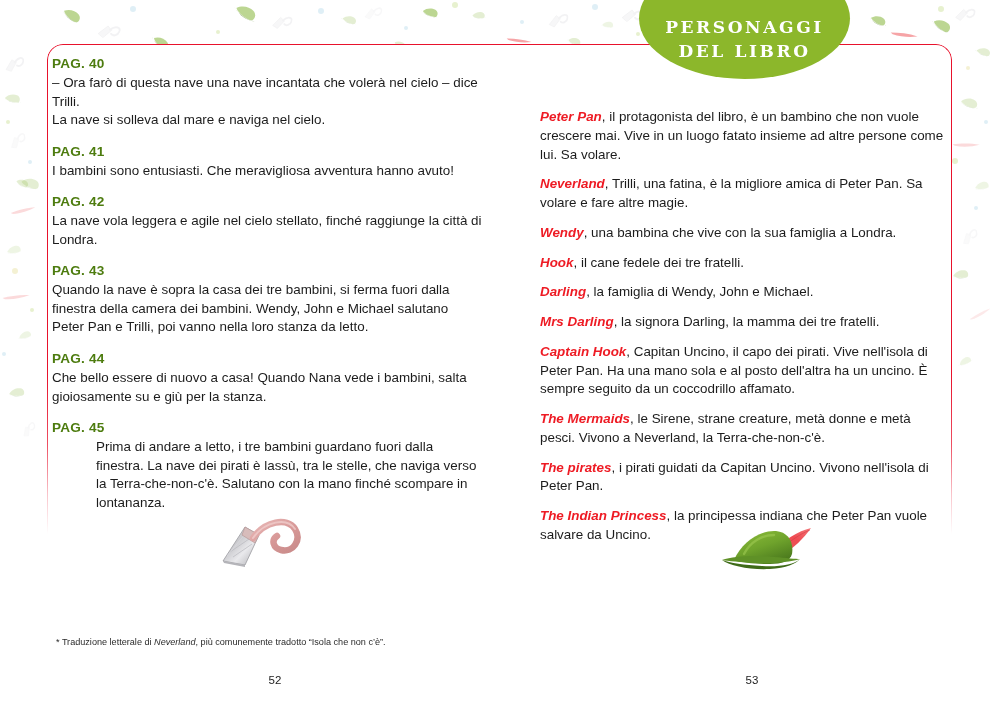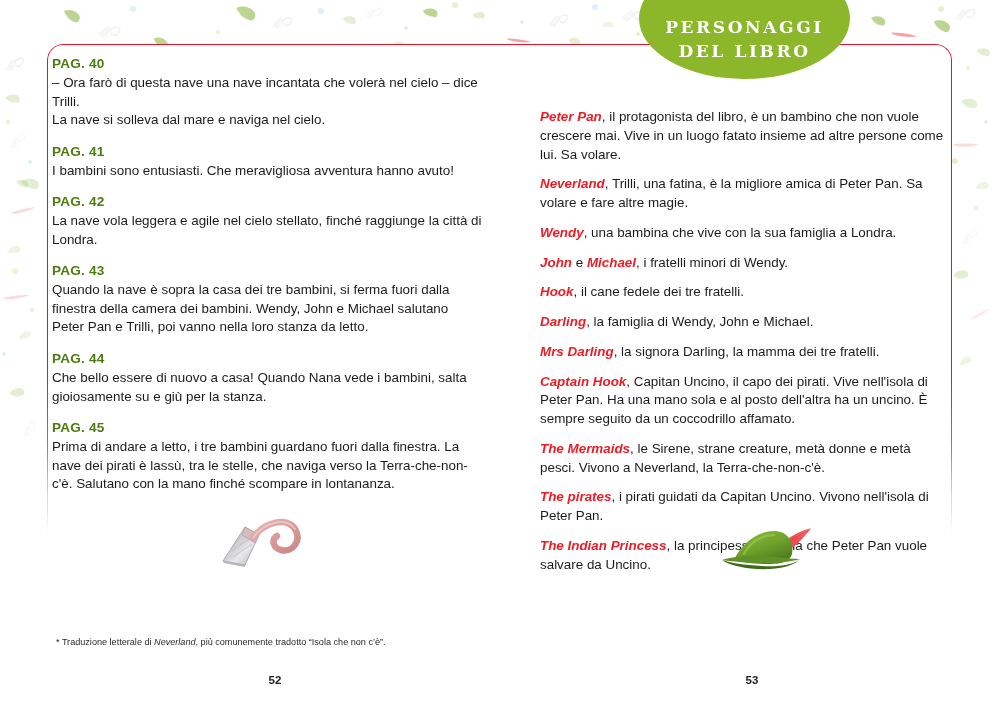--- a/index.html
+++ b/index.html
@@ -132,21 +132,21 @@
     letter-spacing: .2px;
     margin: 4px 0 1px 0;
     line-height: 1.25;
   }
   .pag-body {
     color: #1c1c1c;
     font-size: 13.4px;
     line-height: 1.385;
     margin: 0 0 14px 0;
   }
-  .pag-body:last-child { margin-bottom: 0; }
+  .pag-body:last-child { margin-bottom: 0; margin-left: 44px; }
 
   .char-entry {
     color: #1c1c1c;
     font-size: 13.4px;
     line-height: 1.4;
     margin: 0 0 11px 0;
   }
   .char-entry:last-child { margin-bottom: 0; }
   .char-name {
     color: #ee1b24;
@@ -169,21 +169,21 @@
     white-space: nowrap;
   }
   .footnote i { font-style: italic; }
 
   .folio {
     position: absolute;
     top: 674px;
     width: 40px;
     text-align: center;
     font-size: 11.5px;
-    font-weight: 700;
+    font-weight: 400;
     color: #1c1c1c;
   }
   .folio-left  { left: 255px; }
   .folio-right { left: 732px; }
 </style>
 </head>
 <body>
 
 <div id="page">
 
@@ -483,21 +483,20 @@
       <div class="pag-head">PAG. 44</div>
       <div class="pag-body">Che bello essere di nuovo a casa! Quando Nana vede i bambini, salta gioiosamente su e giù per la stanza.</div>
       <div class="pag-head">PAG. 45</div>
       <div class="pag-body">Prima di andare a letto, i tre bambini guardano fuori dalla finestra. La nave dei pirati è lassù, tra le stelle, che naviga verso la Terra-che-non-c'è. Salutano con la mano finché scompare in lontananza.</div>
     </div>
 
   <div class="col col-right" id="right-col">
       <div class="char-entry"><span class="char-name">Peter Pan</span><span>, il protagonista del libro, è un bambino che non vuole crescere mai. Vive in un luogo fatato insieme ad altre persone come lui. Sa volare.</span></div>
       <div class="char-entry"><span class="char-name">Neverland</span><span>, Trilli, una fatina, è la migliore amica di Peter Pan. Sa volare e fare altre magie.</span></div>
       <div class="char-entry"><span class="char-name">Wendy</span><span>, una bambina che vive con la sua famiglia a Londra.</span></div>
-      <div class="char-entry"><span class=""><span class="char-name">John</span><span> e </span><span class="char-name">Michael</span></span><span>, i fratelli minori di Wendy.</span></div>
       <div class="char-entry"><span class="char-name">Hook</span><span>, il cane fedele dei tre fratelli.</span></div>
       <div class="char-entry"><span class="char-name">Darling</span><span>, la famiglia di Wendy, John e Michael.</span></div>
       <div class="char-entry"><span class="char-name">Mrs Darling</span><span>, la signora Darling, la mamma dei tre fratelli.</span></div>
       <div class="char-entry"><span class="char-name">Captain Hook</span><span>, Capitan Uncino, il capo dei pirati. Vive nell'isola di Peter Pan. Ha una mano sola e al posto dell'altra ha un uncino. È sempre seguito da un coccodrillo affamato.</span></div>
       <div class="char-entry"><span class="char-name">The Mermaids</span><span>, le Sirene, strane creature, metà donne e metà pesci. Vivono a Neverland, la Terra-che-non-c'è.</span></div>
       <div class="char-entry"><span class="char-name">The pirates</span><span>, i pirati guidati da Capitan Uncino. Vivono nell'isola di Peter Pan.</span></div>
       <div class="char-entry"><span class="char-name">The Indian Princess</span><span>, la principessa indiana che Peter Pan vuole salvare da Uncino.</span></div>
     </div>
 
   <div class="illus" style="left:215px; top:505px;">

